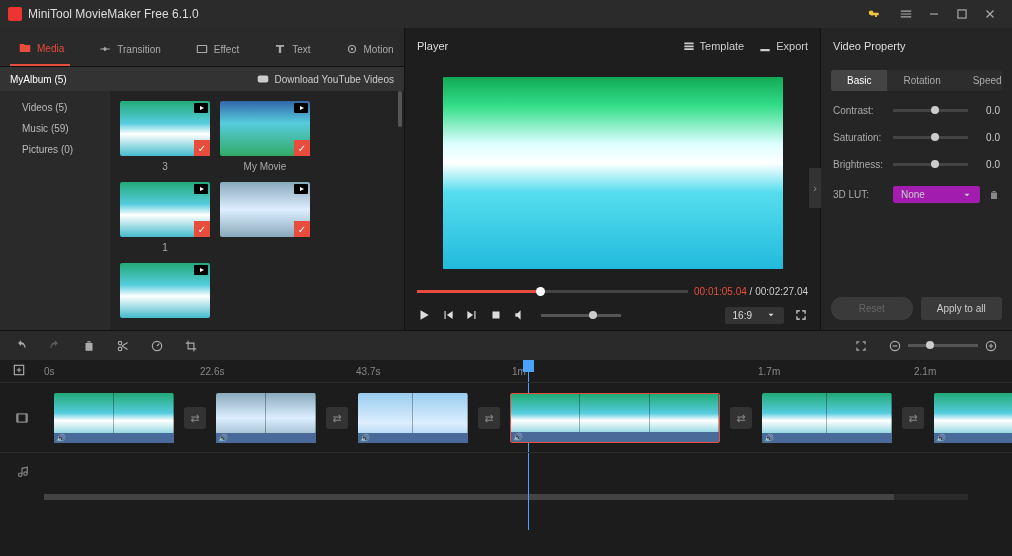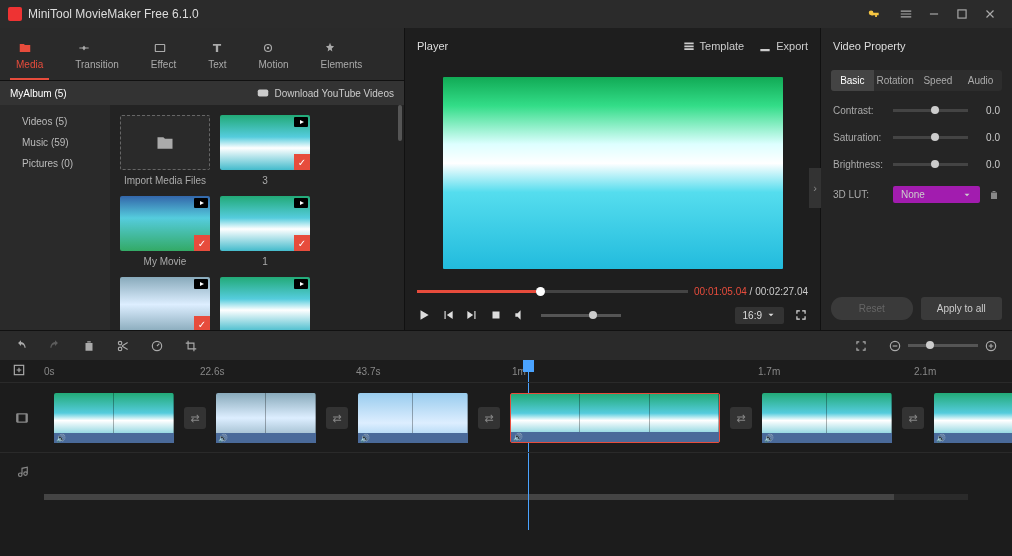--- a/index.html
+++ b/index.html
@@ -5,21 +5,21 @@
 * { margin: 0; padding: 0; box-sizing: border-box; font-family: -apple-system, BlinkMacSystemFont, "Segoe UI", sans-serif; }
 body { background: #1a1a1a; color: #ccc; width: 1012px; height: 556px; overflow: hidden; font-size: 11px; }
 .titlebar { height: 28px; background: #2b2b2b; display: flex; align-items: center; padding: 0 8px; }
 .titlebar .logo { width: 14px; height: 14px; background: #e33; border-radius: 2px; margin-right: 6px; }
 .titlebar .title { color: #ddd; font-size: 12px; flex: 1; }
 .titlebar .win-btn { width: 28px; height: 28px; display: flex; align-items: center; justify-content: center; color: #aaa; cursor: pointer; }
 .titlebar .key { color: #f5c542; margin-right: 4px; }
 .main { display: flex; height: 302px; }
 .left { width: 404px; display: flex; flex-direction: column; background: #232323; }
 .tabs { display: flex; background: #2a2a2a; padding: 8px 10px 0; gap: 20px; border-bottom: 1px solid #111; }
-.tab { display: flex; flex-direction: column; padding: 4px 6px 8px; color: #aaa; cursor: pointer; font-size: 10px; gap: 3px; }
+.tab { display: flex; flex-direction: row; align-items: center; padding: 4px 6px 8px; color: #aaa; cursor: pointer; font-size: 10px; gap: 3px; }
 .tab.active { color: #e74c3c; border-bottom: 2px solid #e74c3c; }
 .tab .ico { width: 18px; height: 16px; display: flex; align-items: center; justify-content: center; }
 .subbar { display: flex; align-items: center; background: #333; height: 24px; padding: 0 10px; font-size: 10px; }
 .subbar .album { flex: 1; color: #fff; }
 .subbar .dl { color: #ccc; display: flex; align-items: center; gap: 4px; }
 .lcontent { display: flex; flex: 1; overflow: hidden; }
 .cats { width: 110px; background: #2a2a2a; padding: 6px 12px; }
 .cat { padding: 5px 10px; color: #bbb; font-size: 10px; cursor: pointer; }
 .grid { flex: 1; padding: 10px; display: flex; flex-wrap: wrap; gap: 10px; align-content: flex-start; overflow: hidden; position: relative; }
 .gscroll { position: absolute; right: 2px; top: 0; width: 4px; height: 36px; background: #555; border-radius: 2px; }
@@ -40,26 +40,26 @@
 .pbar .track { flex: 1; height: 3px; background: #444; position: relative; }
 .pbar .track .fill { position: absolute; left: 0; top: 0; height: 100%; width: 44%; background: #e74c3c; }
 .pbar .track .knob { position: absolute; left: 44%; top: -3px; width: 9px; height: 9px; background: #fff; border-radius: 50%; }
 .pbar .time { font-size: 10px; }
 .pbar .time .cur { color: #e74c3c; }
 .pctrl { height: 30px; display: flex; align-items: center; padding: 0 12px; gap: 10px; color: #ddd; }
 .pctrl .pb { width: 14px; display: flex; justify-content: center; cursor: pointer; }
 .pctrl .vol { width: 80px; height: 3px; background: #555; position: relative; margin-left: 4px; }
 .pctrl .vol .vk { position: absolute; left: 60%; top: -3px; width: 8px; height: 8px; background: #ccc; border-radius: 50%; }
 .pctrl .spacer { flex: 1; }
-.pctrl .ratio { background: #333; padding: 3px 8px; border-radius: 2px; display: flex; align-items: center; gap: 4px; font-size: 10px; }
+.pctrl .ratio { background: #333; padding: 3px 8px; border-radius: 2px; display: flex; align-items: center; gap: 14px; font-size: 10px; }
 .props { width: 192px; background: #252525; border-left: 1px solid #111; display: flex; flex-direction: column; padding: 0 0 10px; position: relative; }
 .props .expand { position: absolute; left: -12px; top: 140px; width: 12px; height: 40px; background: #333; display: flex; align-items: center; justify-content: center; color: #888; cursor: pointer; }
 .props .phead2 { height: 36px; display: flex; align-items: center; padding: 0 12px; color: #ddd; font-size: 11px; }
 .ptabs { display: flex; background: #2d2d2d; border-radius: 3px; margin: 6px 10px; overflow: hidden; }
-.ptab { flex: 1; text-align: center; padding: 5px 2px; font-size: 10px; color: #aaa; cursor: pointer; }
+.ptab { flex: 1; text-align: center; padding: 5px 16px; font-size: 10px; color: #aaa; cursor: pointer; }
 .ptab.active { background: #444; color: #fff; }
 .prow { display: flex; align-items: center; padding: 8px 12px; gap: 8px; }
 .prow .plbl { width: 52px; font-size: 10px; color: #aaa; }
 .prow .pslide { flex: 1; height: 3px; background: #444; position: relative; }
 .prow .pslide .pk { position: absolute; left: 50%; top: -3px; width: 8px; height: 8px; background: #ccc; border-radius: 50%; }
 .prow .pval { width: 24px; text-align: right; font-size: 10px; color: #ccc; }
 .prow .psel { flex: 1; background: #a21caf; padding: 3px 8px; display: flex; align-items: center; justify-content: space-between; border-radius: 2px; font-size: 10px; }
 .pactions { display: flex; gap: 8px; padding: 12px 10px 0; margin-top: auto; }
 .pactions .pa { flex: 1; text-align: center; padding: 6px 0; background: #3a3a3a; border-radius: 3px; font-size: 10px; color: #ccc; cursor: pointer; }
 .pactions .pa.disabled { color: #666; border-radius: 11px; }
@@ -186,28 +186,20 @@
     </div>
     <div class="lcontent">
       <div class="cats">
         <div class="cat">Videos (5)</div>
         <div class="cat">Music (59)</div>
         <div class="cat">Pictures (0)</div>
       </div>
       <div class="grid">
         <div class="gscroll"></div>
         <div class="thumb">
-            <div class="img import">
-              <svg viewBox="0 0 24 24" style="width:20px;height:20px;fill:#aaa">
-                <path d="M3 5h7l2 2h9v12H3z"></path>
-              </svg>
-            </div>
-            <div class="lbl">Import Media Files</div>
-          </div>
-        <div class="thumb">
             <div class="img">
               <div class="vid"></div>
               <div class="chk">✓</div>
             </div>
             <div class="lbl">3</div>
           </div>
         <div class="thumb">
             <div class="img" style="background:linear-gradient(180deg,#36a 0%,#5cd 40%,#3a6 100%)">
               <div class="vid"></div>
               <div class="chk">✓</div>

